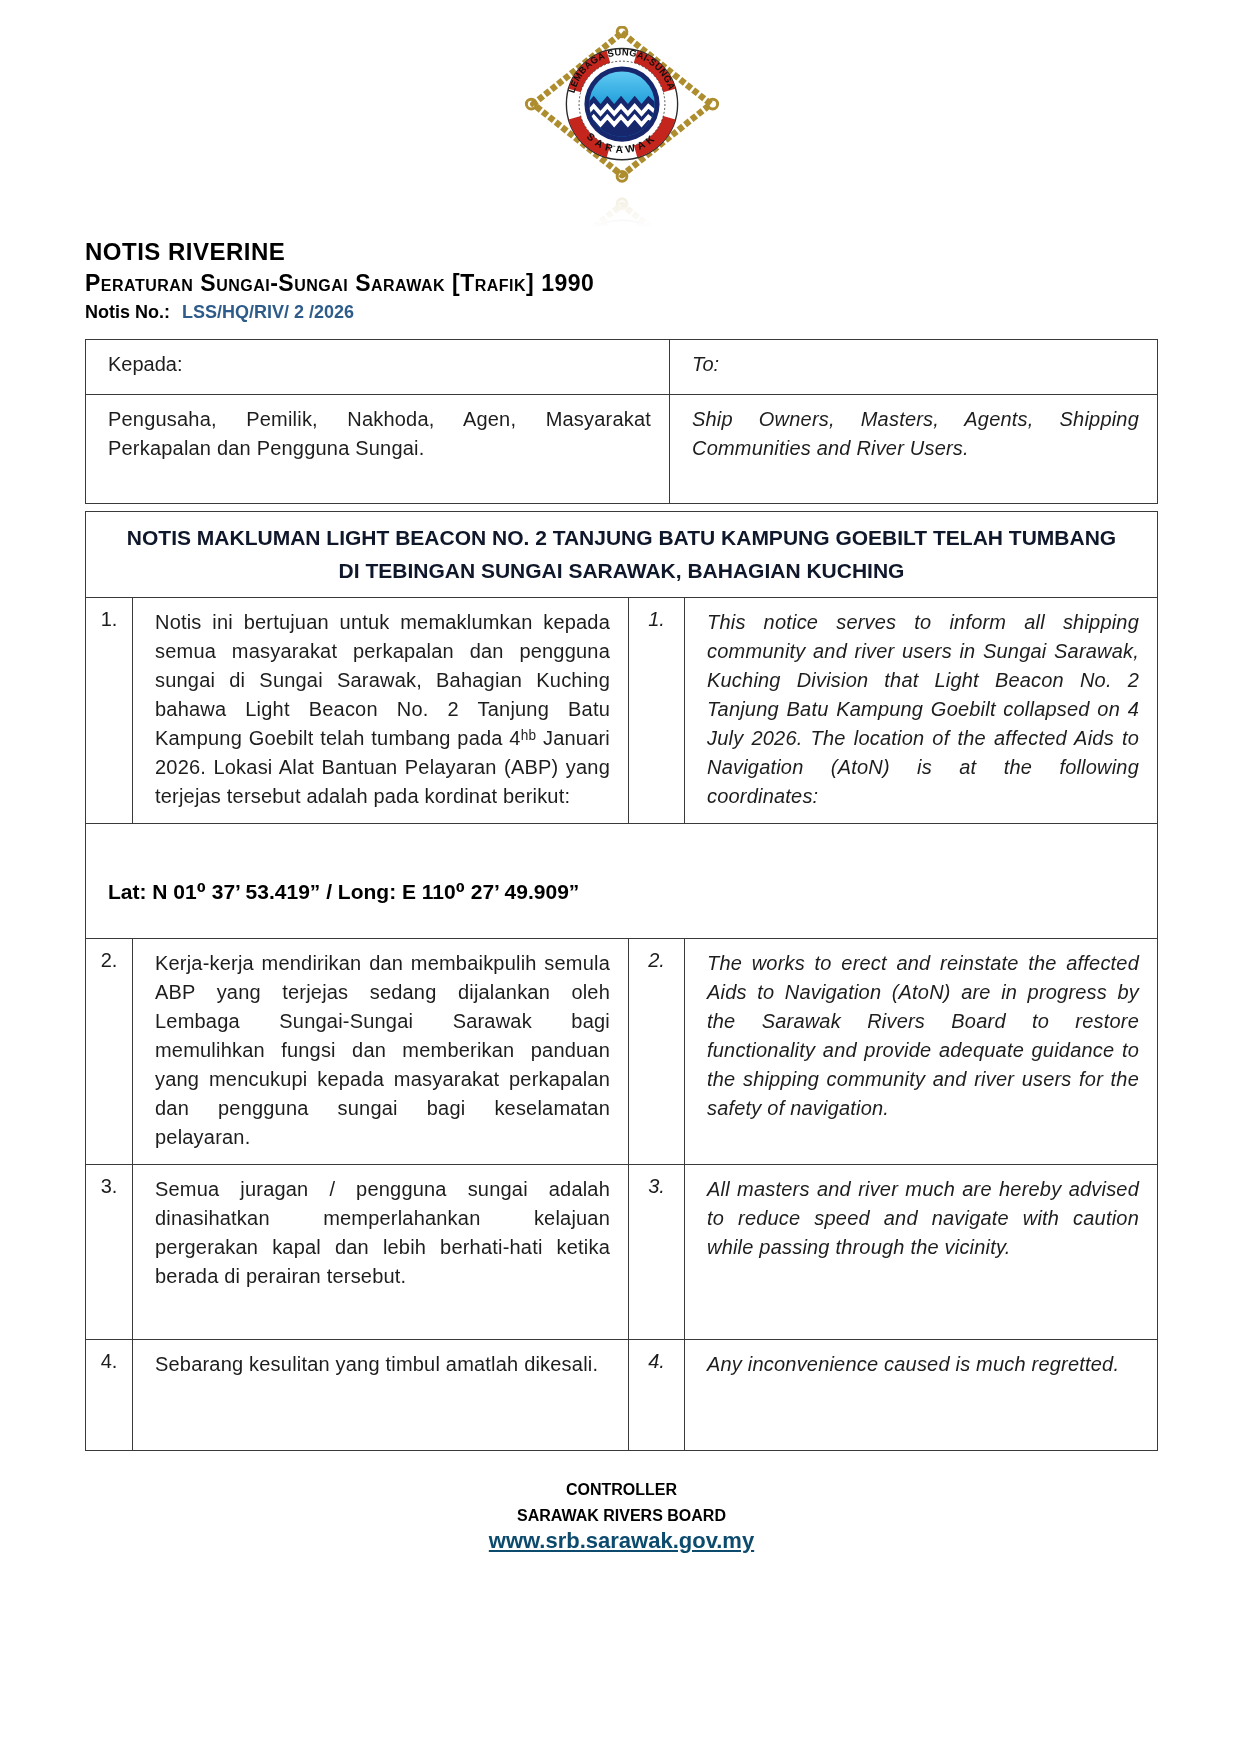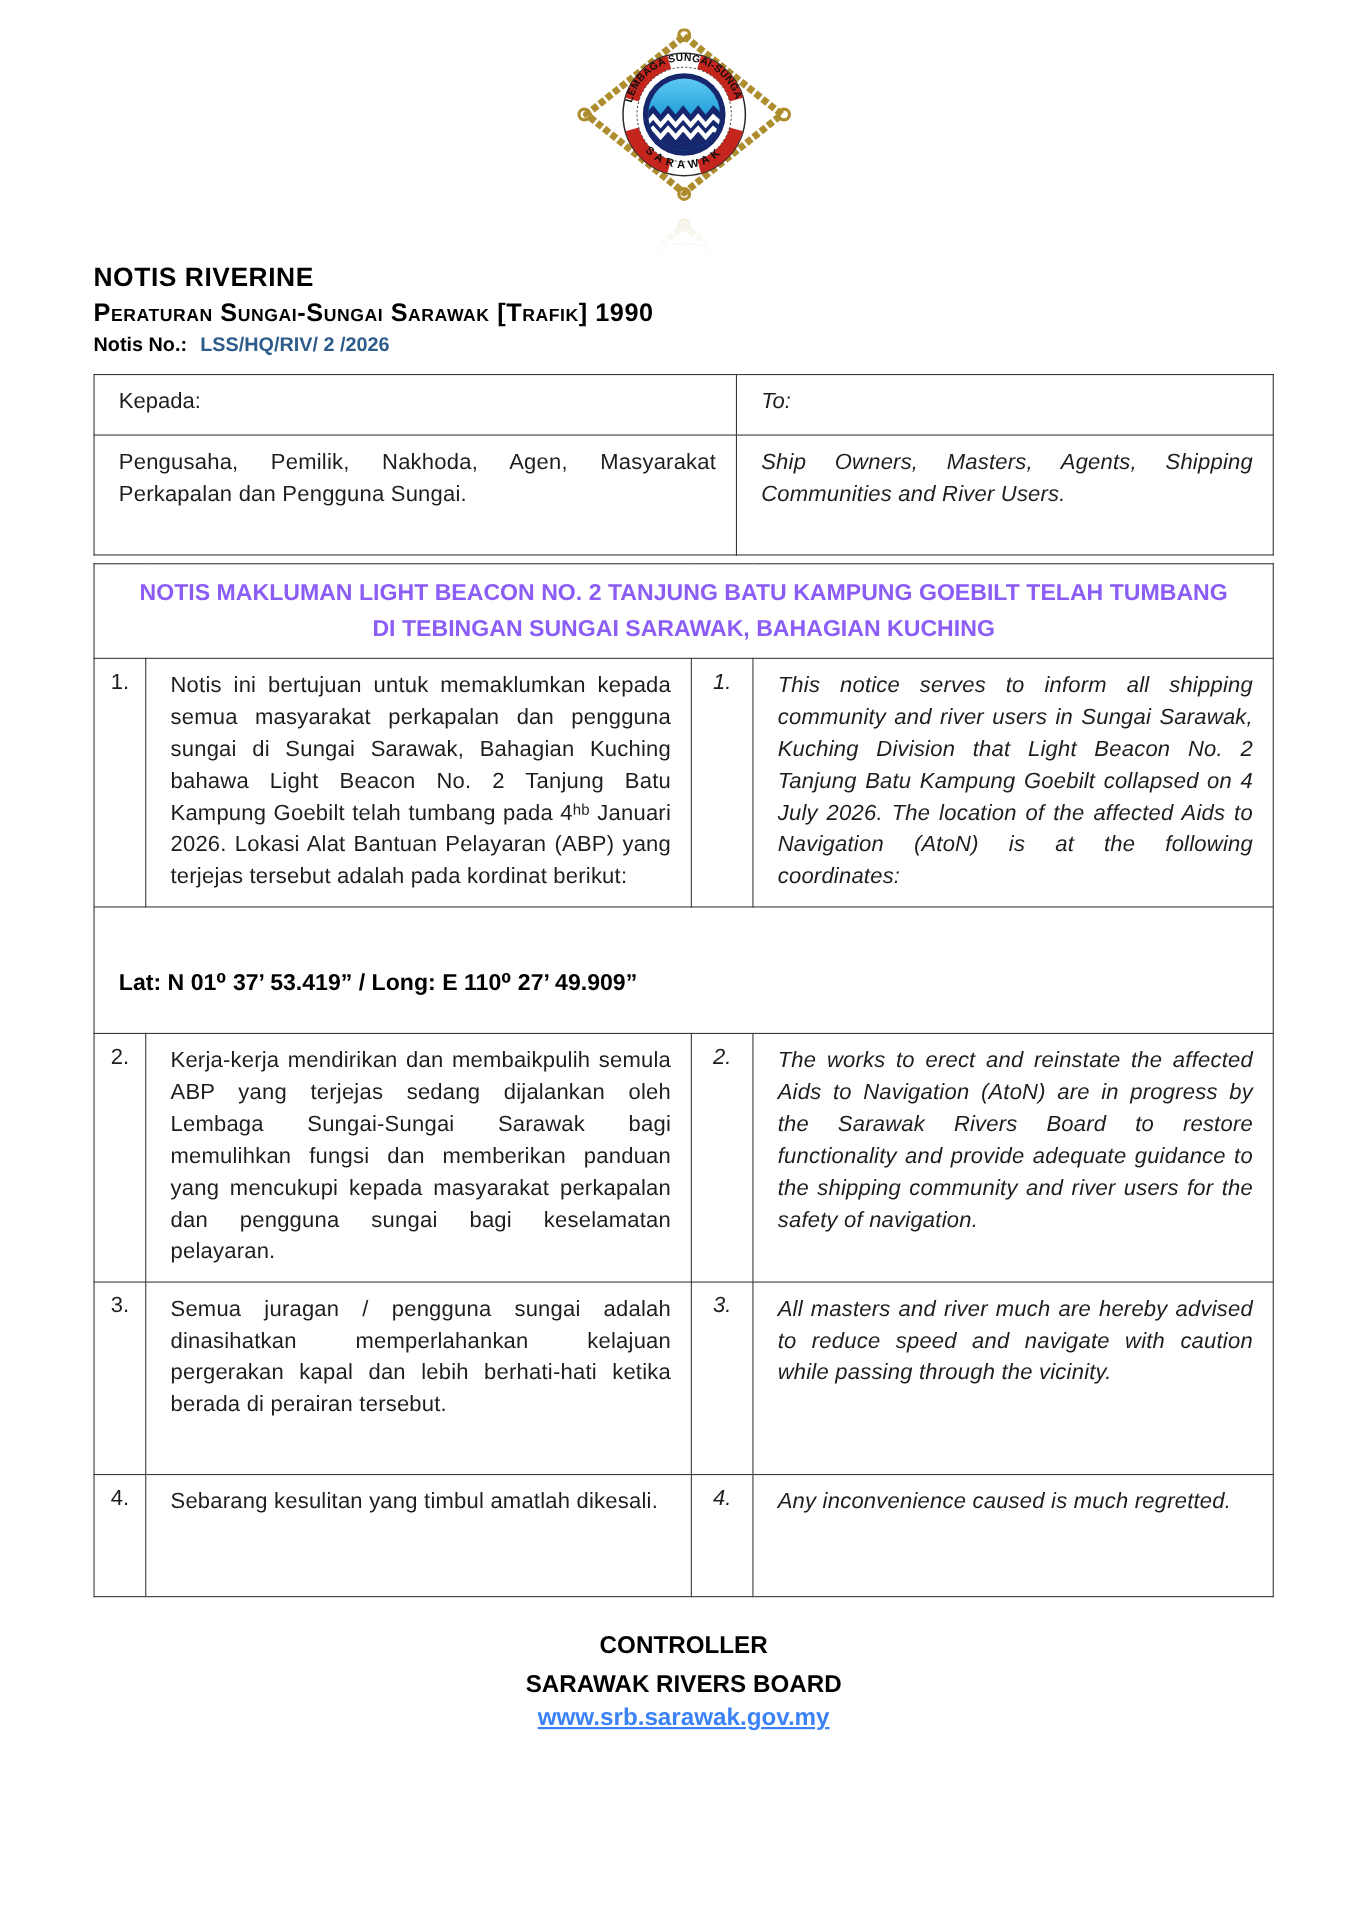--- a/index.html
+++ b/index.html
@@ -32,30 +32,30 @@
   .t1 { margin-top:16px; }
   .t1 td.left { width:543px; }
   .t2 { margin-top:7px; }
   .t2 col.c-num-l { width:47px; }
   .t2 col.c-txt-l { width:496px; }
   .t2 col.c-num-r { width:56px; }
   .body-text { font-size:20px; line-height:1.45; text-align:justify; letter-spacing:.2px; }
   .label-text { font-size:20px; line-height:1.4; }
   .en { font-style:italic; }
   .num-cell { text-align:center; padding:10px 4px; font-size:20px; }
-  .heading-cell { text-align:center; font-weight:bold; font-size:21px; line-height:1.55; color:#8b5cf6; height:62px; vertical-align:middle; padding:10px 30px; }
+  .heading-cell { text-align:center; font-weight:bold; font-size:21px; line-height:1.55; color:#0f172a; height:62px; vertical-align:middle; padding:10px 30px; }
   .coords-cell { text-align:left; font-weight:bold; font-size:21px; color:#000; vertical-align:middle; height:68px; padding-top:34px; }
   .kepada-row td { height:32px; }
   .parties-row td { height:86px; }
   .r3 td { height:152px; }
   .r4 td { height:88px; }
   
   .footer { text-align:center; margin-top:26px; }
-  .footer-line { font-size:22px; font-weight:bold; color:#000; line-height:1.6; }
-  .site-link { font-size:22px; font-weight:bold; color:#3b82f6; text-decoration:underline; }
+  .footer-line { font-size:16px; font-weight:bold; color:#000; line-height:1.6; }
+  .site-link { font-size:22px; font-weight:bold; color:#0c4a6e; text-decoration:underline; }
 </style>
 </head>
 <body>
 
 <div class="page">
 
   <div class="logo-wrap">
     <svg width="196" height="162" viewBox="0 0 200 166">
       <defs>
         <linearGradient id="waterGrad" x1="0" y1="0" x2="0" y2="1">

